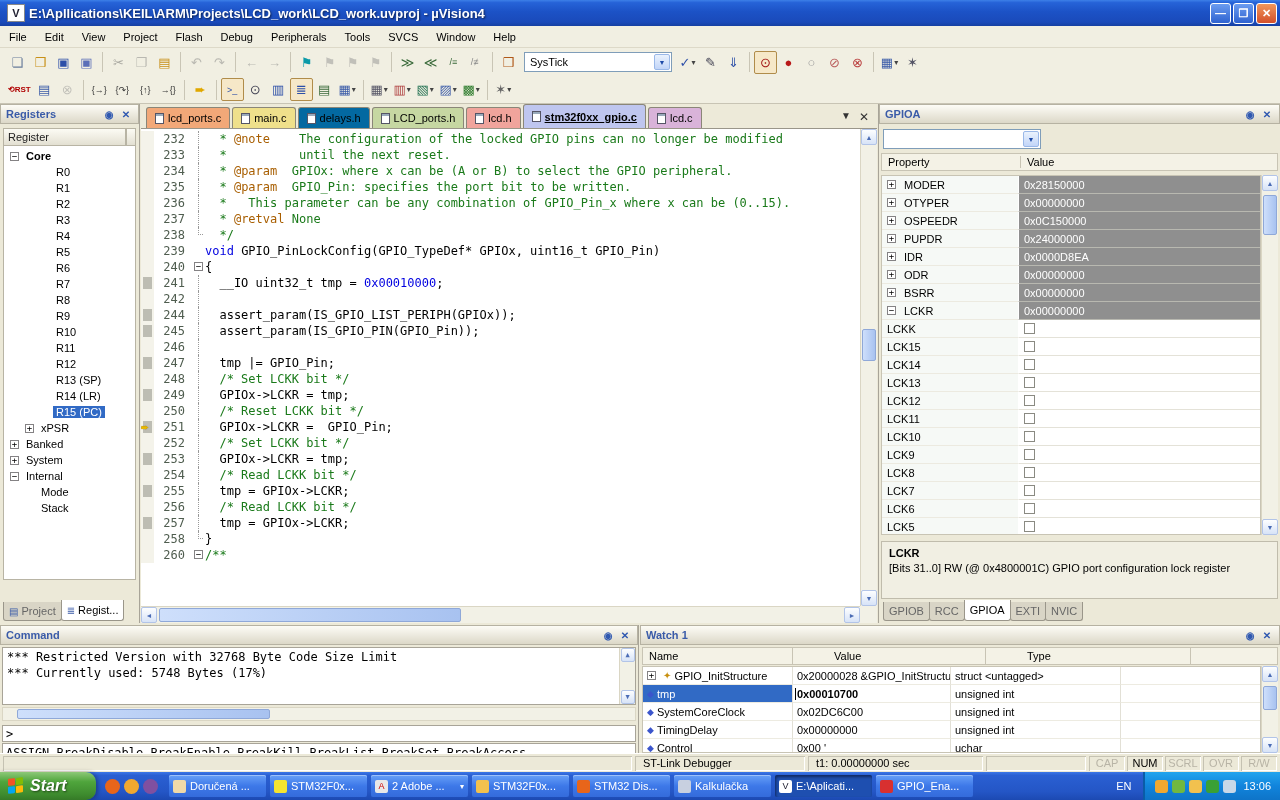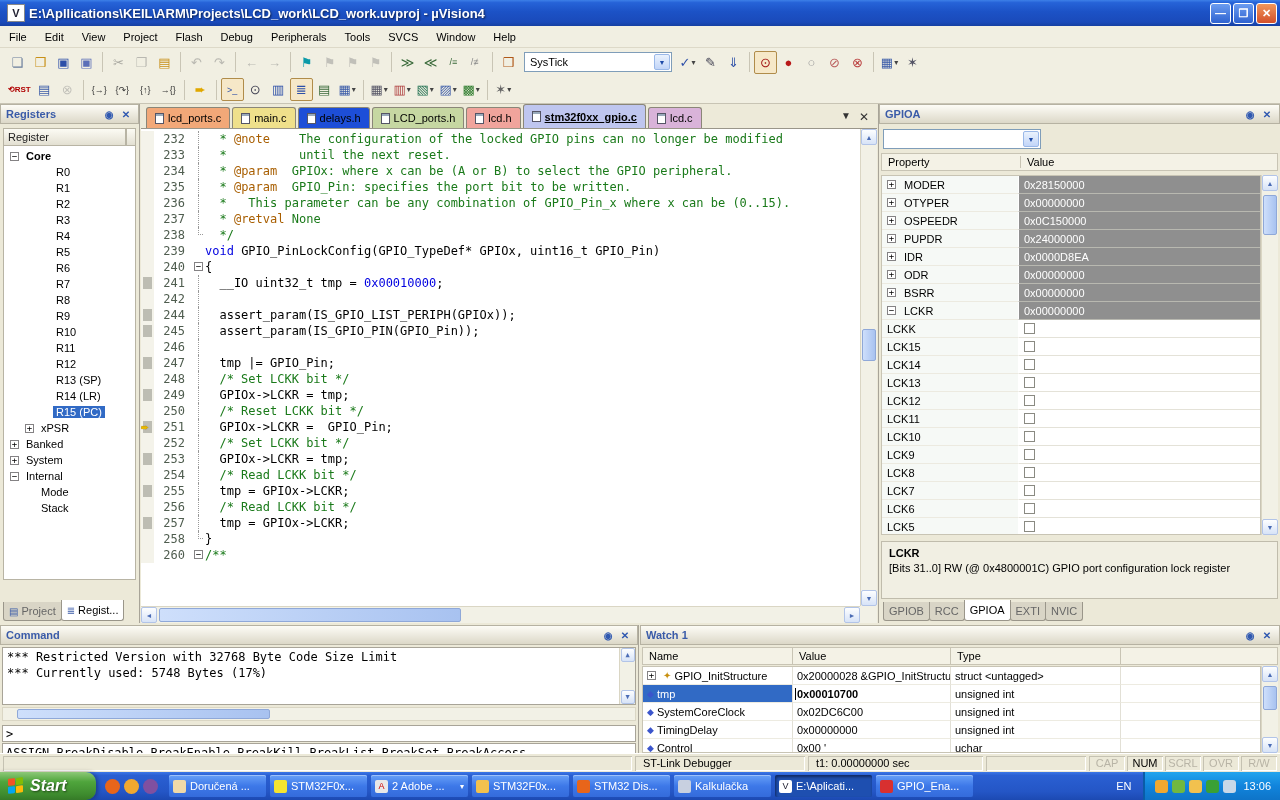--- a/index.html
+++ b/index.html
@@ -131,21 +131,21 @@
   .cmd-out-line { height:16px; white-space:pre; }
   .cmd-out .sb-v { right:0; top:0; bottom:0; }
   .cmd-hs { margin:0 2px; height:14px; background:#F2F1E6; border:1px solid #DAD6C4; position:relative; }
   .cmd-prompt { margin:4px 2px 0 2px; height:17px; background:#fff; border:1px solid #A8A498;
     font-family:"DejaVu Sans Mono",monospace; font-size:12px; padding-left:3px; display:flex; align-items:center; }
   .cmd-assign { margin:1px 2px 0 2px; height:19px; background:#fff; border:1px solid #A8A498;
     font-family:"DejaVu Sans Mono",monospace; font-size:12px; padding-left:3px; display:flex; align-items:center; white-space:pre; overflow:hidden; }
 
   
   .watch { left:640px; top:625px; width:640px; height:128px; background:#ECE9D8; }
-  .w-header { margin:2px 2px 0 2px; height:18px; display:flex; background:#F4F2E6; border:1px solid #C8C4B4; align-items:center; }
+  .w-header { margin:2px 2px 0 2px; height:18px; display:flex; background:#F4F2E6; border:1px solid #C8C4B4; align-items:center;gap:35px; }
   .w-h { padding-left:6px; border-right:1px solid #C8C4B4; height:100%; display:flex; align-items:center; }
   .w-body { position:absolute; left:2px; right:19px; top:41px; bottom:0; background:#fff; border:1px solid #C8C4B4; overflow:hidden; }
   .wrow { height:18px; display:flex; align-items:stretch; }
   .wc { display:flex; align-items:center; padding-left:4px; border-right:1px solid #E2E0D6; border-bottom:1px solid #EDEBE1; overflow:hidden; white-space:nowrap; gap:3px; }
   .wc.name { width:150px; flex:none; }
   .wc.val { width:158px; flex:none; }
   .wc.typ { width:170px; flex:none; }
   .wc.fill { flex:1; border-right:none; }
   .wrow.sel .wc.name { background:#316AC5; color:#fff; }
   .wrow .var-ico { color:#3B55CC; font-size:9px; }
@@ -494,21 +494,21 @@
 <div class="abs editor">
   <div class="tabstrip">
     <div class="etab" style="background: rgb(242, 168, 120);">
         <span class="doc-ico"></span>
         <span>lcd_ports.c</span>
       </div>
       <div class="etab" style="background: rgb(239, 224, 139);">
         <span class="doc-ico"></span>
         <span>main.c</span>
       </div>
-      <div class="etab" style="background: #1d4ed8;">
+      <div class="etab" style="background: #0369a1;">
         <span class="doc-ico"></span>
         <span>delays.h</span>
       </div>
       <div class="etab" style="background: rgb(198, 215, 162);">
         <span class="doc-ico"></span>
         <span>LCD_ports.h</span>
       </div>
       <div class="etab" style="background: rgb(240, 164, 156);">
         <span class="doc-ico"></span>
         <span>lcd.h</span>

